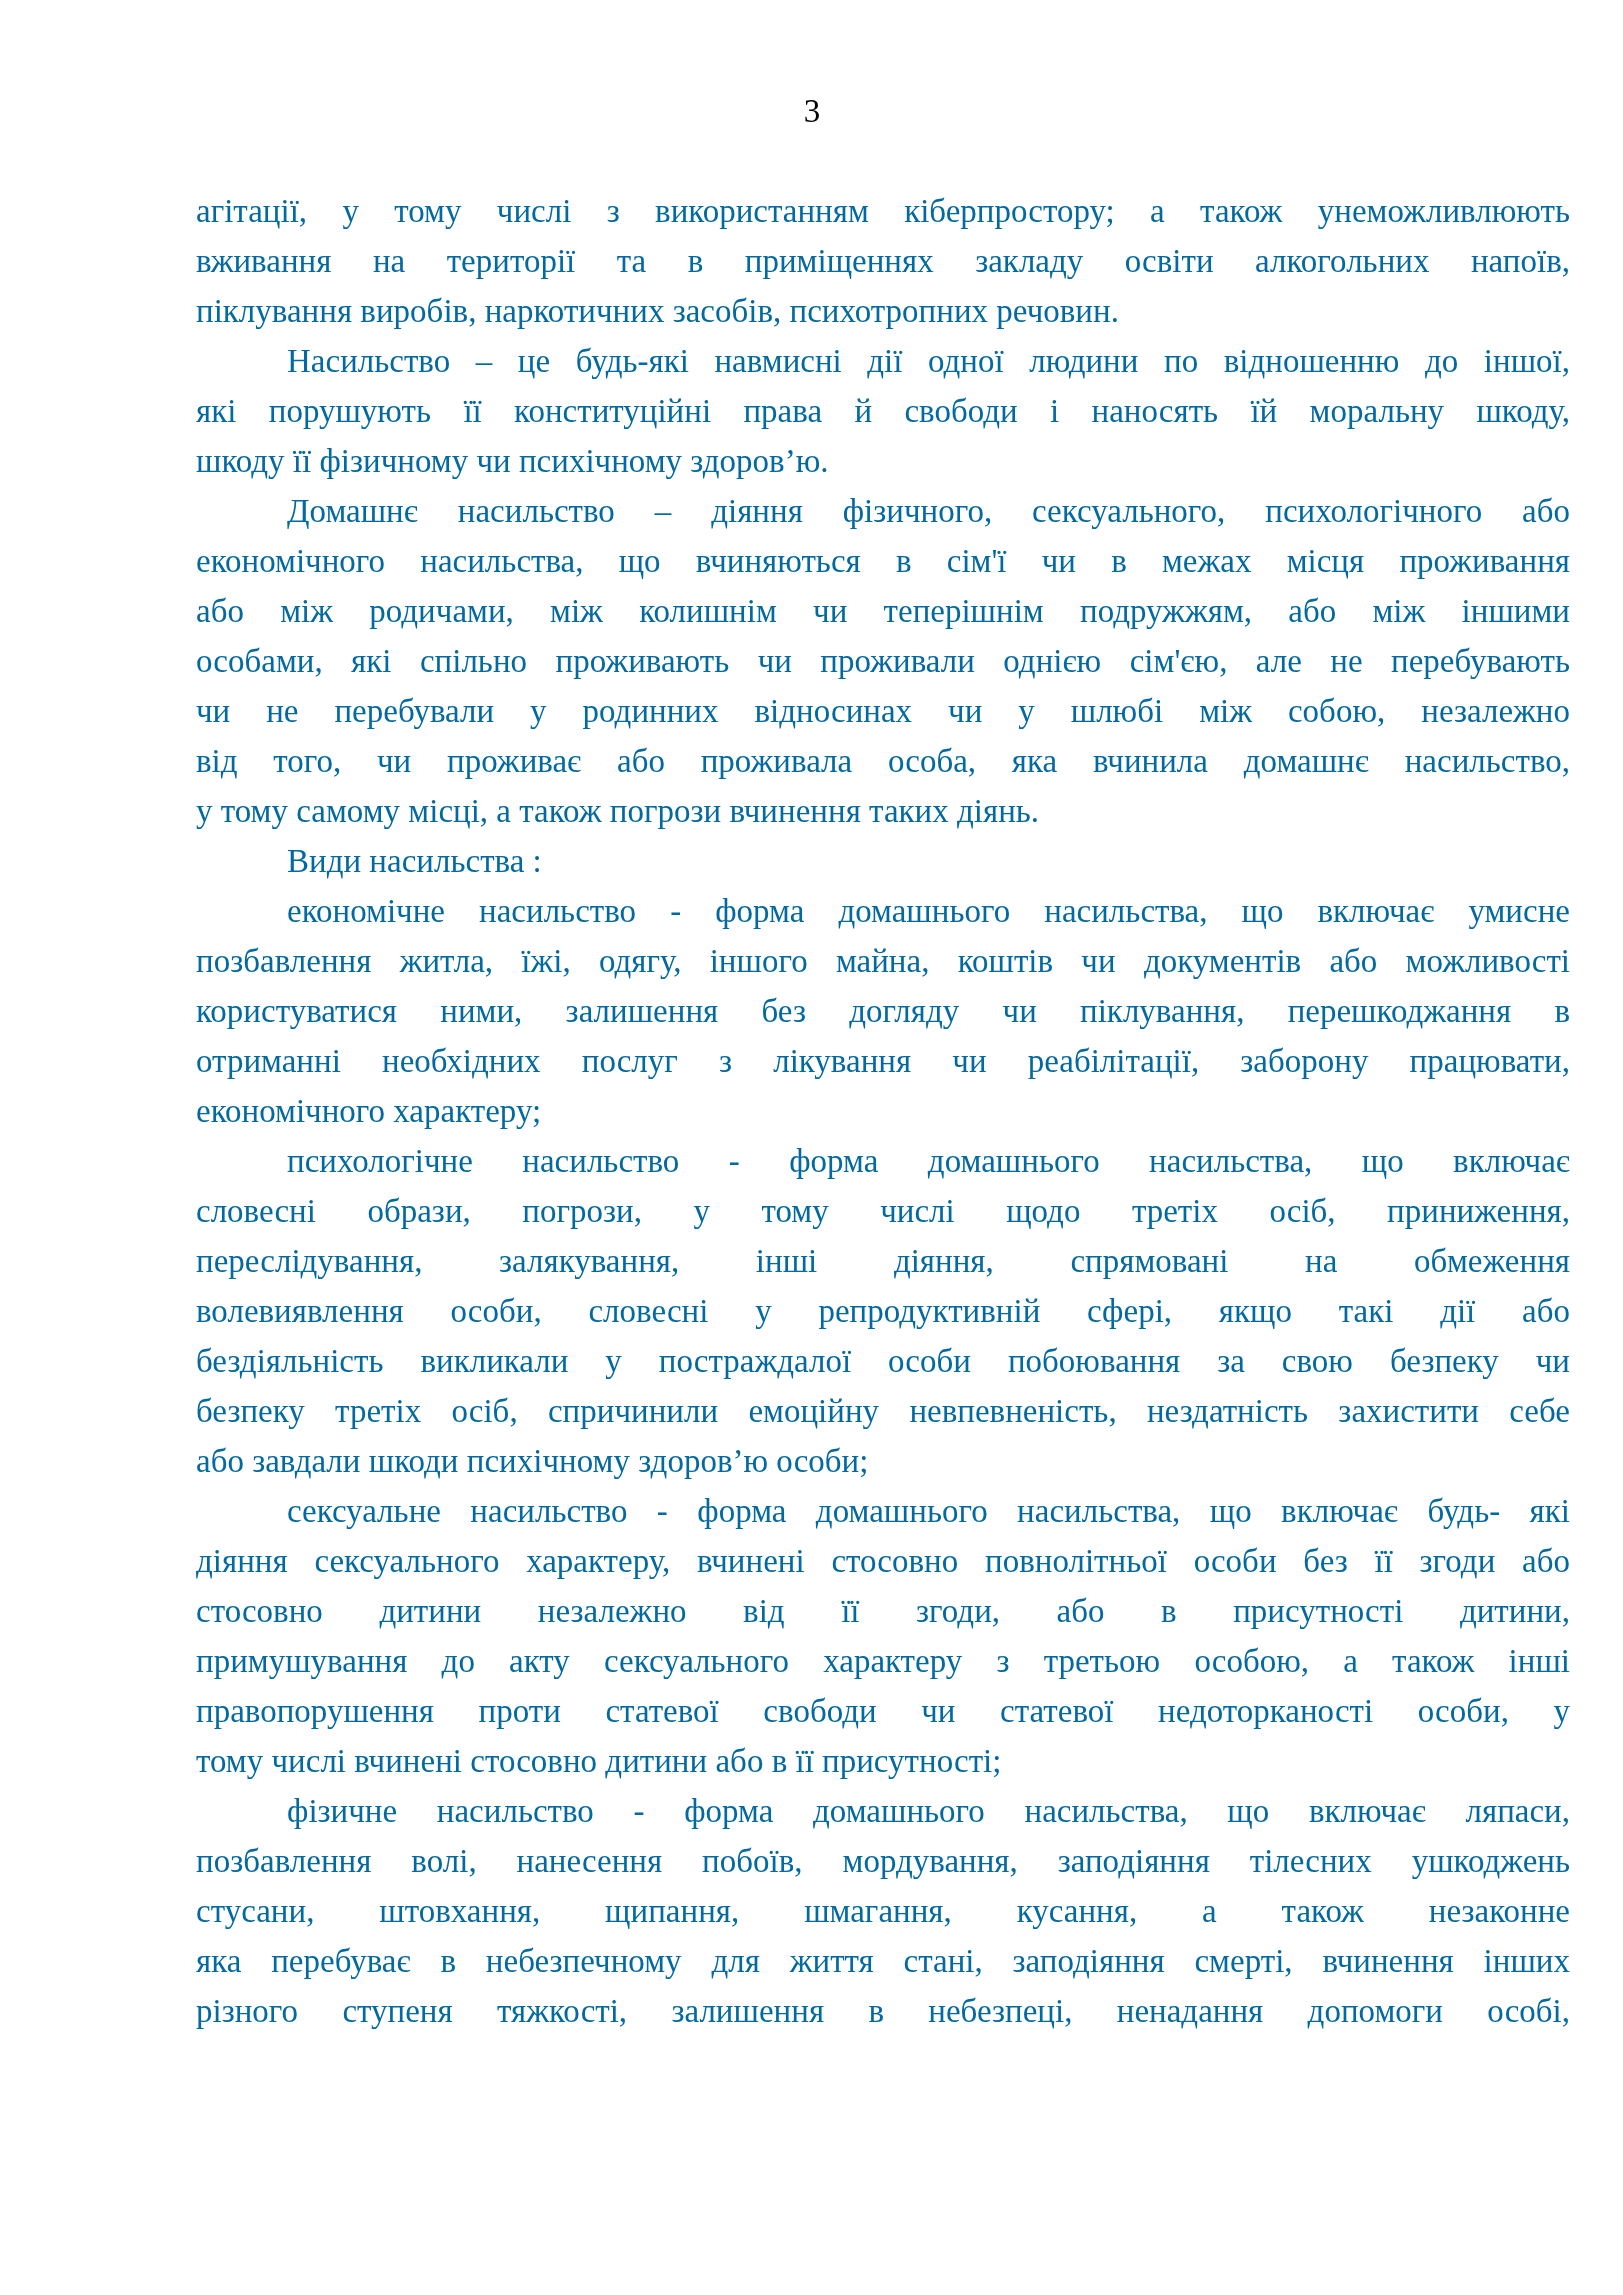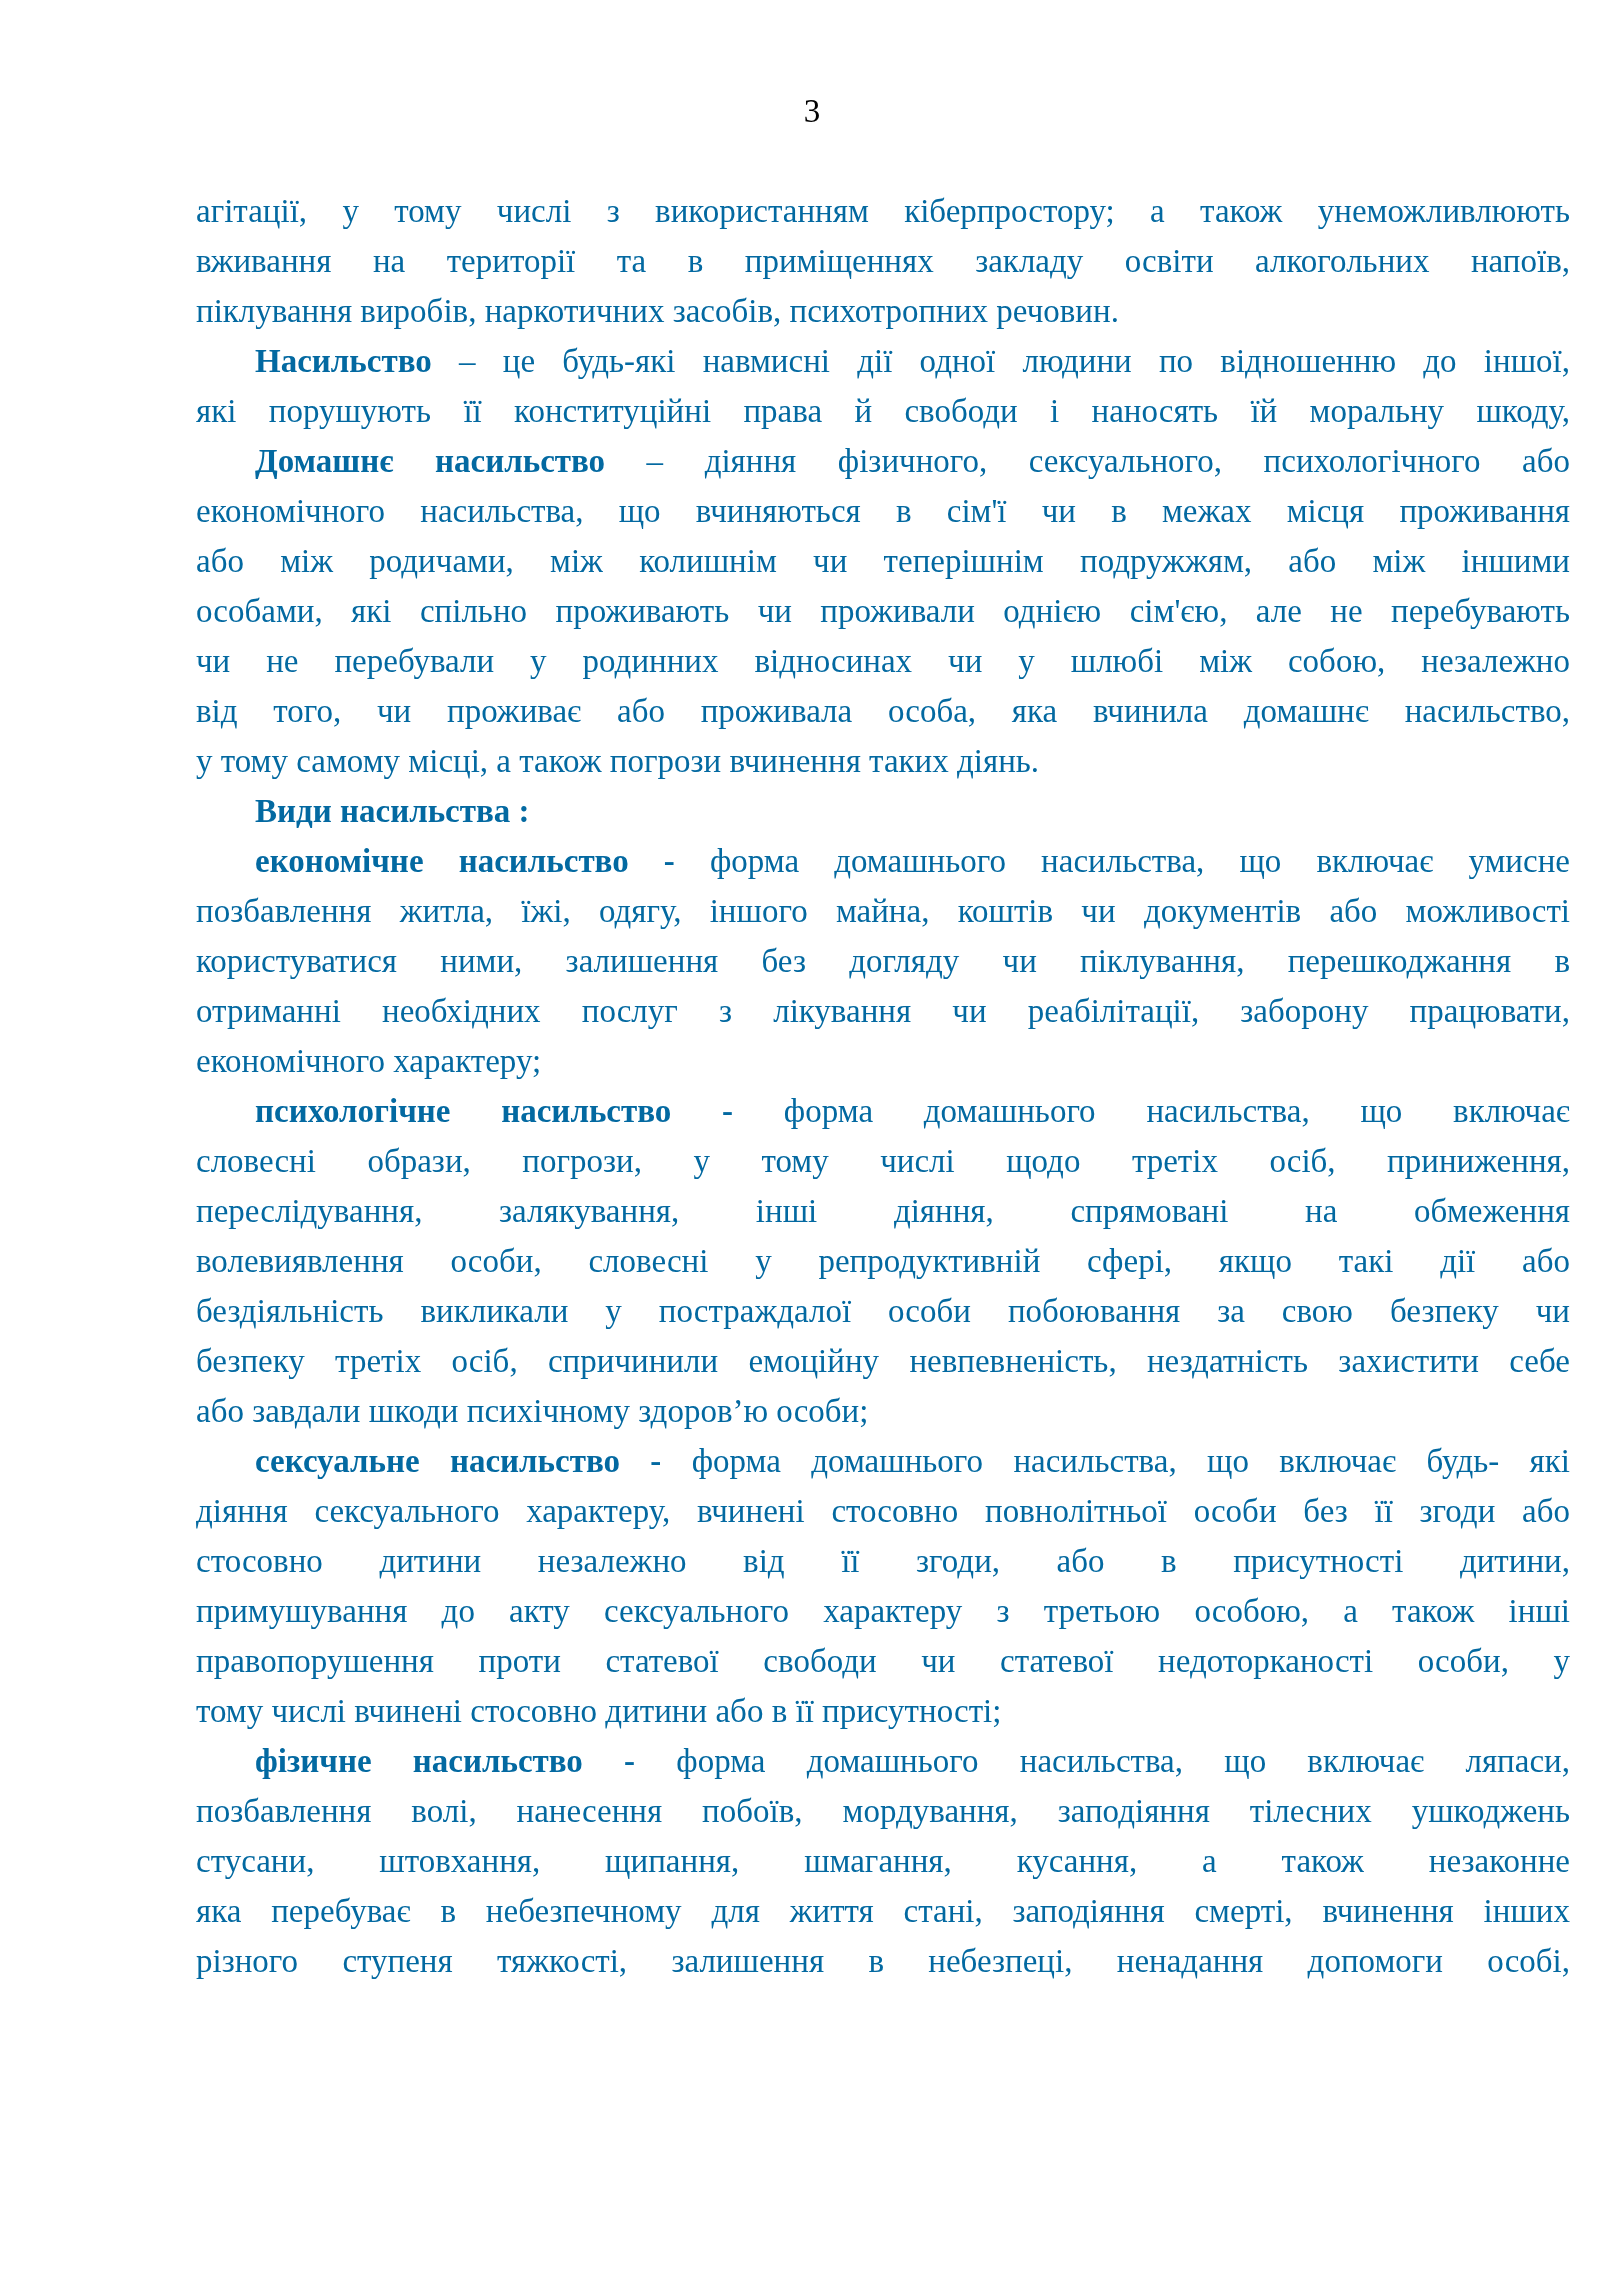--- a/index.html
+++ b/index.html
@@ -28,36 +28,37 @@
     font-size: 33px;
     line-height: 50px;
     white-space: nowrap;
     text-align: justify;
     text-align-last: justify;
     color: #0369a1;
   }
   .line.first { text-indent: 59px; }
   .line.last { text-align-last: left; }
   .seg { }
-  .seg.bold { font-weight: bold; }
+  .seg.bold { font-weight: normal; margin-left: 32px; }
 </style>
 </head>
 <body>
 
 <div class="page">
   <div class="page-number">3</div>
   <div class="doc-body">
       <div class="paragraph">
         <div class="line"><span class="seg">агітації, у тому числі з використанням кіберпростору; а також унеможливлюють</span></div>
         <div class="line"><span class="seg">вживання на території та в приміщеннях закладу освіти алкогольних напоїв,</span></div>
         <div class="line last"><span class="seg">піклування виробів, наркотичних засобів, психотропних речовин.</span></div>
       </div>
       <div class="paragraph">
         <div class="line first"><span class="seg bold">Насильство</span><span class="seg"> – це будь-які навмисні дії одної людини по відношенню до іншої,</span></div>
         <div class="line"><span class="seg">які порушують її конституційні права й свободи і наносять їй моральну шкоду,</span></div>
+        <div class="line last"><span class="seg">шкоду її фізичному чи психічному здоров’ю.</span></div>
       </div>
       <div class="paragraph">
         <div class="line first"><span class="seg bold">Домашнє насильство</span><span class="seg"> – діяння фізичного, сексуального, психологічного або</span></div>
         <div class="line"><span class="seg">економічного насильства, що вчиняються в сім'ї чи в межах місця проживання</span></div>
         <div class="line"><span class="seg">або між родичами, між колишнім чи теперішнім подружжям, або між іншими</span></div>
         <div class="line"><span class="seg">особами, які спільно проживають чи проживали однією сім'єю, але не перебувають</span></div>
         <div class="line"><span class="seg">чи не перебували у родинних відносинах чи у шлюбі між собою, незалежно</span></div>
         <div class="line"><span class="seg">від того, чи проживає або проживала особа, яка вчинила домашнє насильство,</span></div>
         <div class="line last"><span class="seg">у тому самому місці, а також погрози вчинення таких діянь.</span></div>
       </div>

